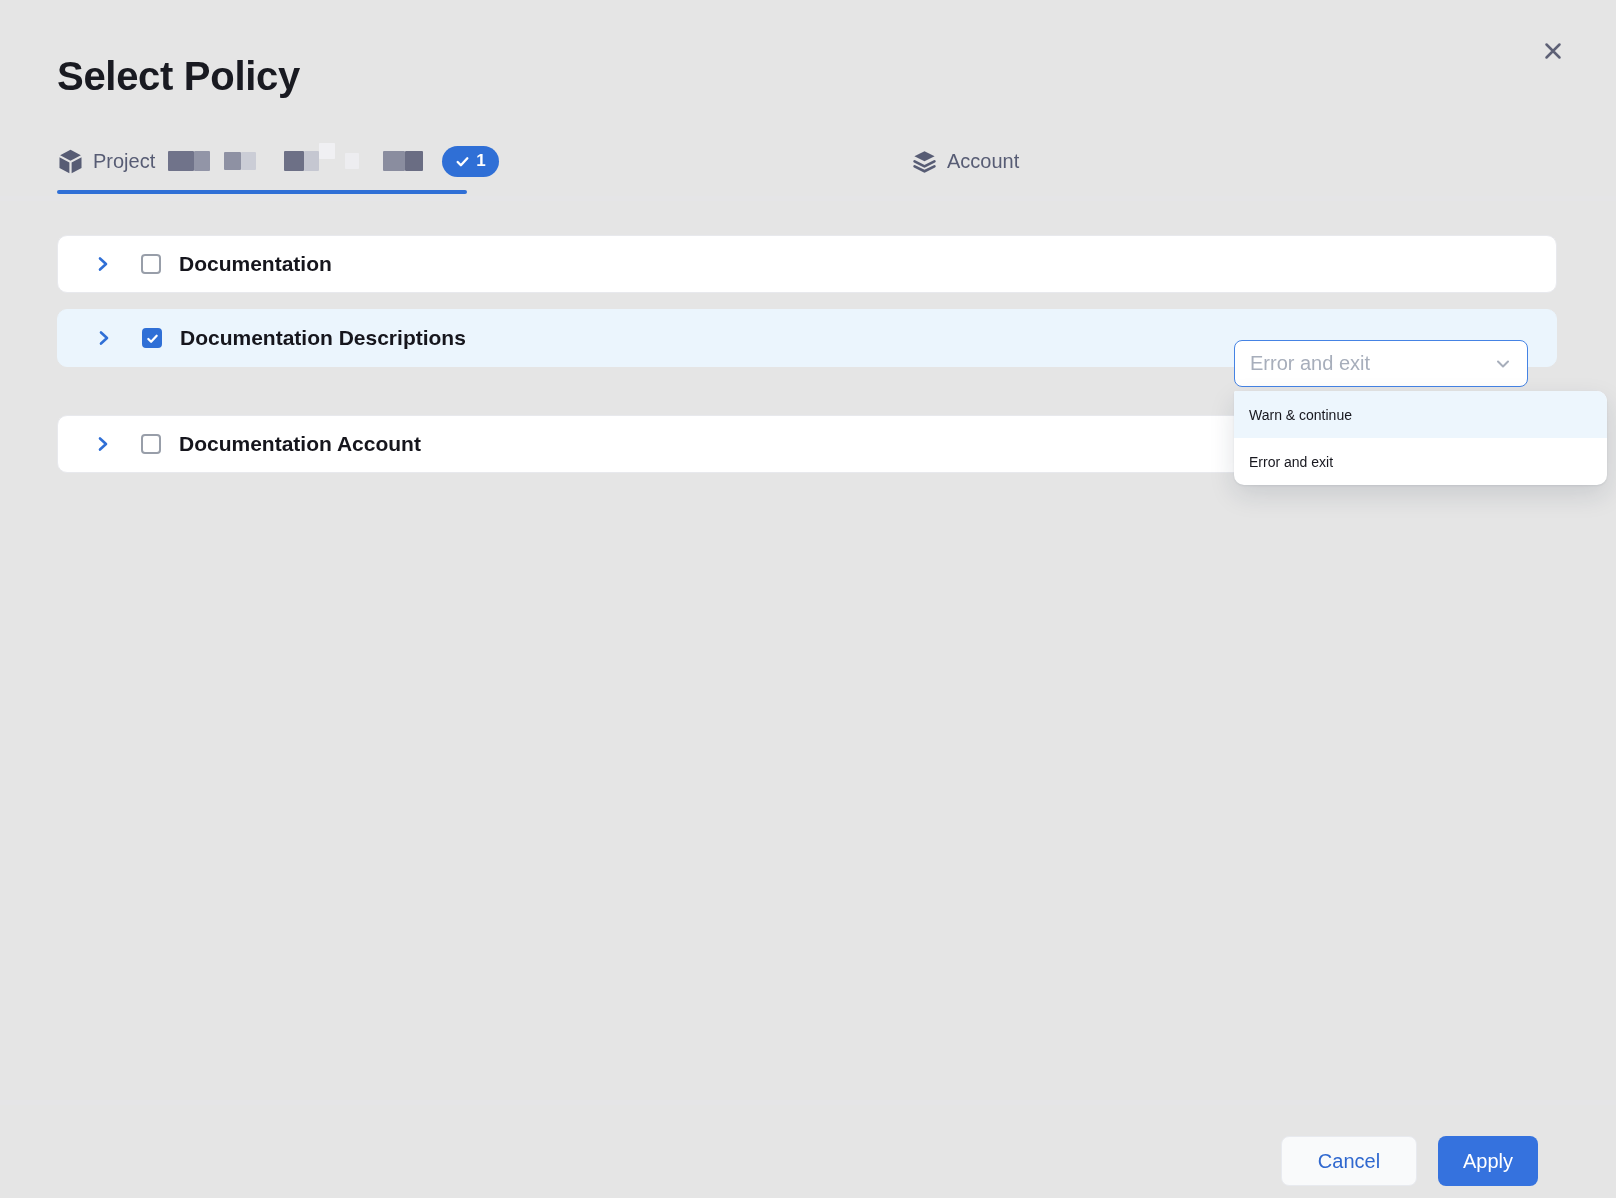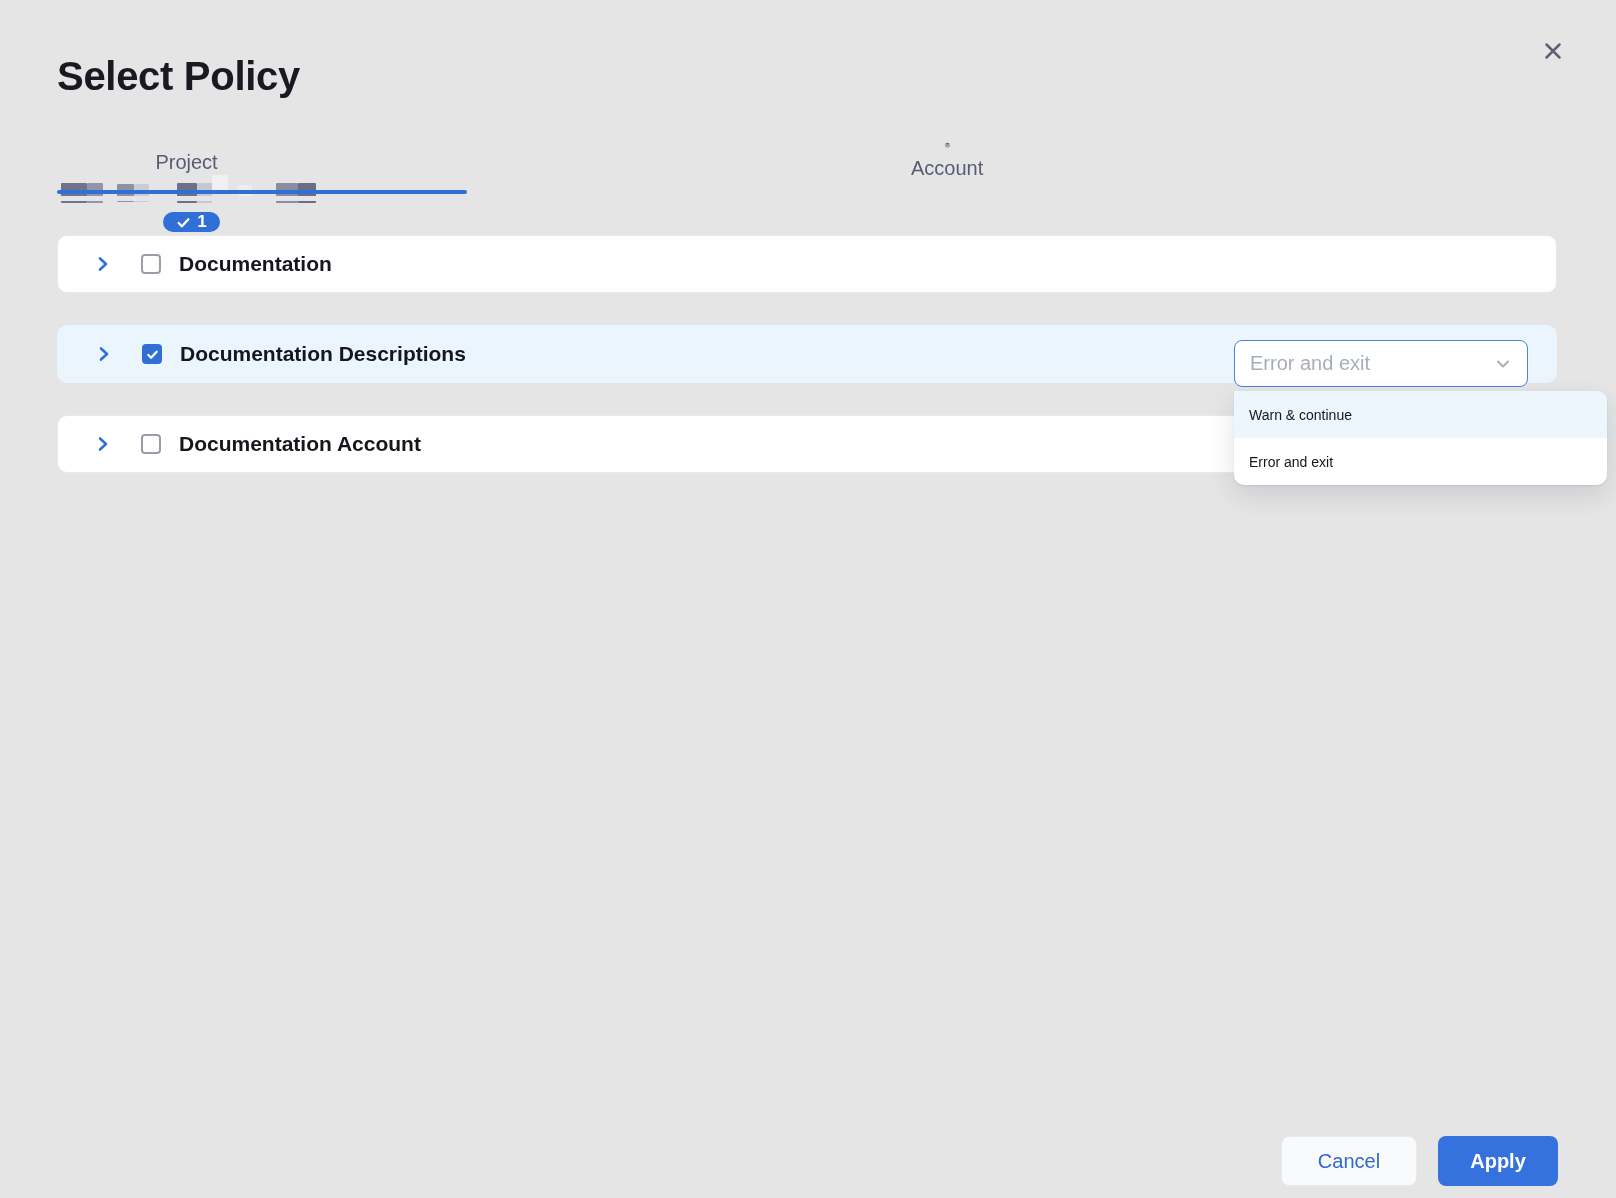--- a/index.html
+++ b/index.html
@@ -14,36 +14,36 @@
   .canvas{position:relative;width:1616px;height:1198px;background:#e5e5e5;overflow:hidden;}
 
   
   .title{position:absolute;left:57px;top:52px;font-size:40px;font-weight:600;
          letter-spacing:-0.3px;color:var(--title);line-height:1.2;}
   .close-btn{position:absolute;left:1536px;top:34px;width:34px;height:34px;border:none;
          background:transparent;cursor:pointer;display:flex;align-items:center;justify-content:center;padding:0;}
 
   
   .tab{position:absolute;top:142px;height:38px;display:flex;align-items:center;gap:9px;
-       color:var(--slate);font-size:20px;cursor:pointer;flex-direction:column;}
+       color:var(--slate);font-size:20px;cursor:pointer;}
   .tab-label{white-space:nowrap;}
   .redact{display:flex;align-items:center;}
   .rblock{display:inline-block;border-radius:1px;}
   .badge{display:flex;align-items:center;gap:6px;height:31px;padding:0 13px;margin-left:10px;
          border-radius:16px;background:var(--accent);color:#fff;font-size:17px;font-weight:700;}
   .tab-underline{position:absolute;left:57px;top:190px;width:410px;height:4px;
          background:var(--accent);border-radius:2px;}
   .tab-divider{position:absolute;left:0;top:196px;width:100%;height:5px;background:var(--divider);}
 
   
   .policy-row{position:absolute;left:57px;width:1500px;height:58px;box-sizing:border-box;
         background:#fff;border:1px solid var(--row_border);border-radius:10px;
         display:flex;align-items:center;padding-left:36px;}
   .policy-row.highlight{background:var(--row_highlight);border-color:var(--row_highlight);}
-  .row-1{top:235px;} .row-2{top:325px;padding-left:37px;} .row-3{top:415px;}
+  .row-1{top:235px;} .row-2{top:309px;padding-left:37px;} .row-3{top:415px;}
   .expand-btn{width:18px;height:18px;border:none;background:transparent;padding:0;margin-right:29px;
         display:flex;align-items:center;justify-content:center;cursor:pointer;flex:0 0 auto;}
   .cbx{width:20px;height:20px;box-sizing:border-box;border-radius:4px;margin-right:18px;cursor:pointer;
         border:2px solid var(--checkbox_border);background:#fff;flex:0 0 auto;
         display:flex;align-items:center;justify-content:center;}
   .cbx.checked{border-color:var(--accent);background:var(--accent);}
   .row-label{font-size:21px;font-weight:600;color:var(--label);}
 
   
   .select{position:absolute;left:1234px;top:340px;width:294px;height:47px;box-sizing:border-box;
@@ -58,21 +58,21 @@
         color:var(--option_text);cursor:pointer;}
   .menu-option.hl{background:var(--option_highlight);border-radius:2px 10px 0 0;}
   .menu-option:last-child{border-radius:0 0 10px 10px;}
 
   
   .footer-divider{position:absolute;left:0;top:1100px;width:100%;height:5px;background:var(--divider);}
   .btn{position:absolute;top:1128px;height:50px;border-radius:8px;font-size:20px;
         font-family:"Liberation Sans",sans-serif;cursor:pointer;margin-top:8px;}
   .btn-cancel{left:1281px;width:136px;background:var(--cancel_bg);
         border:1px solid var(--cancel_border);color:var(--cancel_text);}
-  .btn-apply{left:1438px;width:120px;background:var(--apply_bg);border:none;color:#fff;font-weight:700;}
+  .btn-apply{left:1438px;width:100px;background:var(--apply_bg);border:none;color:#fff;font-weight:400;}
 </style>
 </head>
 <body>
 
 <div class="canvas">
 
   <button class="close-btn" aria-label="Close">
     <svg width="24" height="24" viewBox="0 0 24 24">
       <path d="M5.5 5.5 18.5 18.5 M18.5 5.5 5.5 18.5" stroke="#5e6176" stroke-width="2.5" stroke-linecap="round" fill="none"></path>
     </svg>

